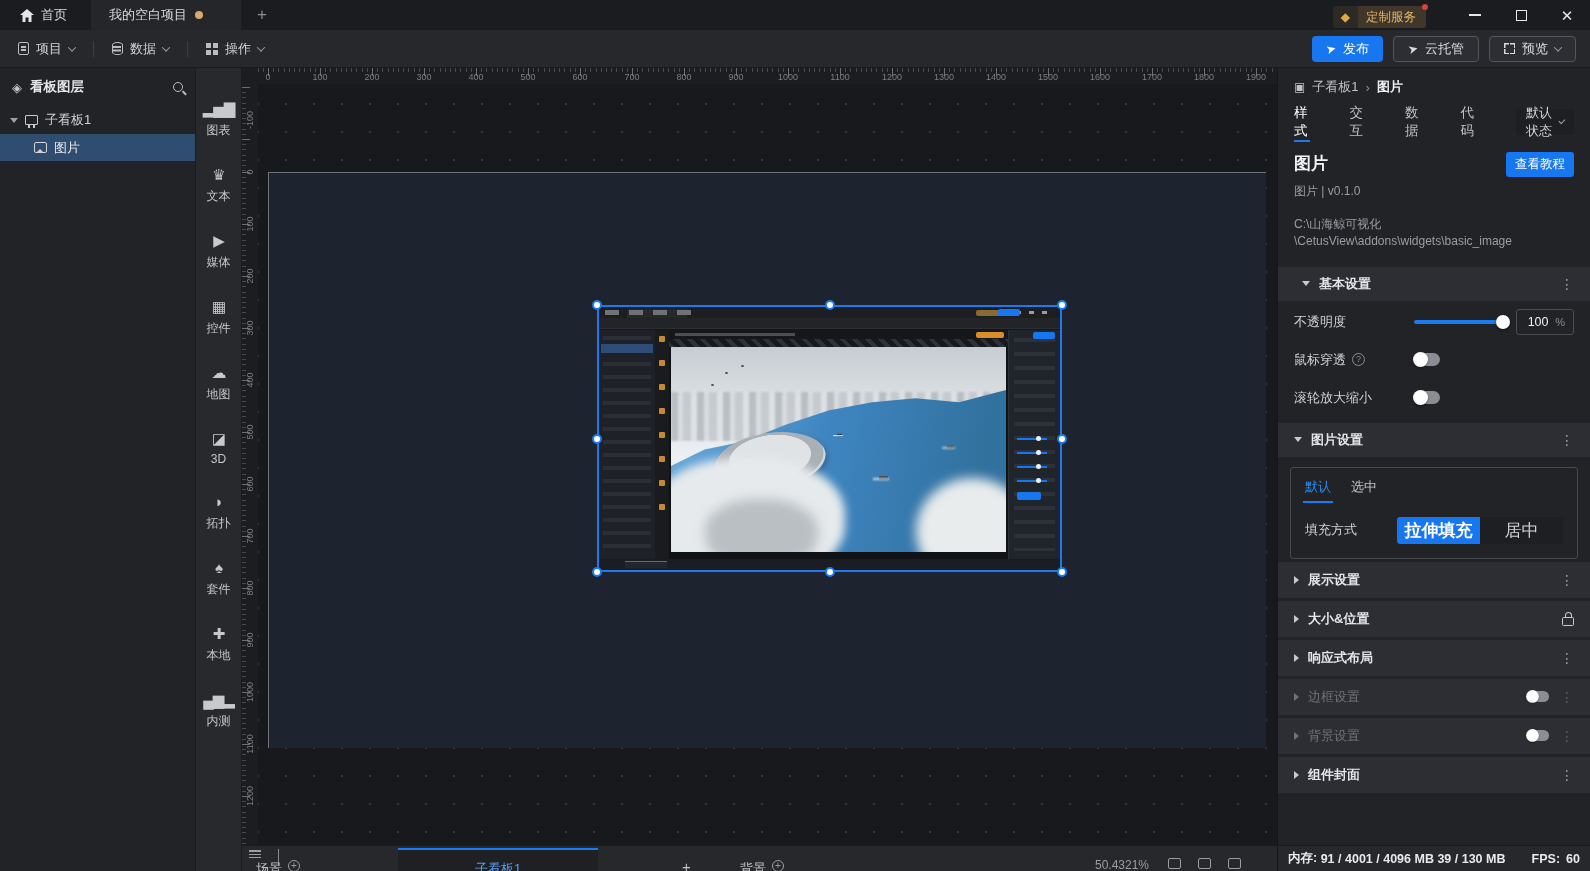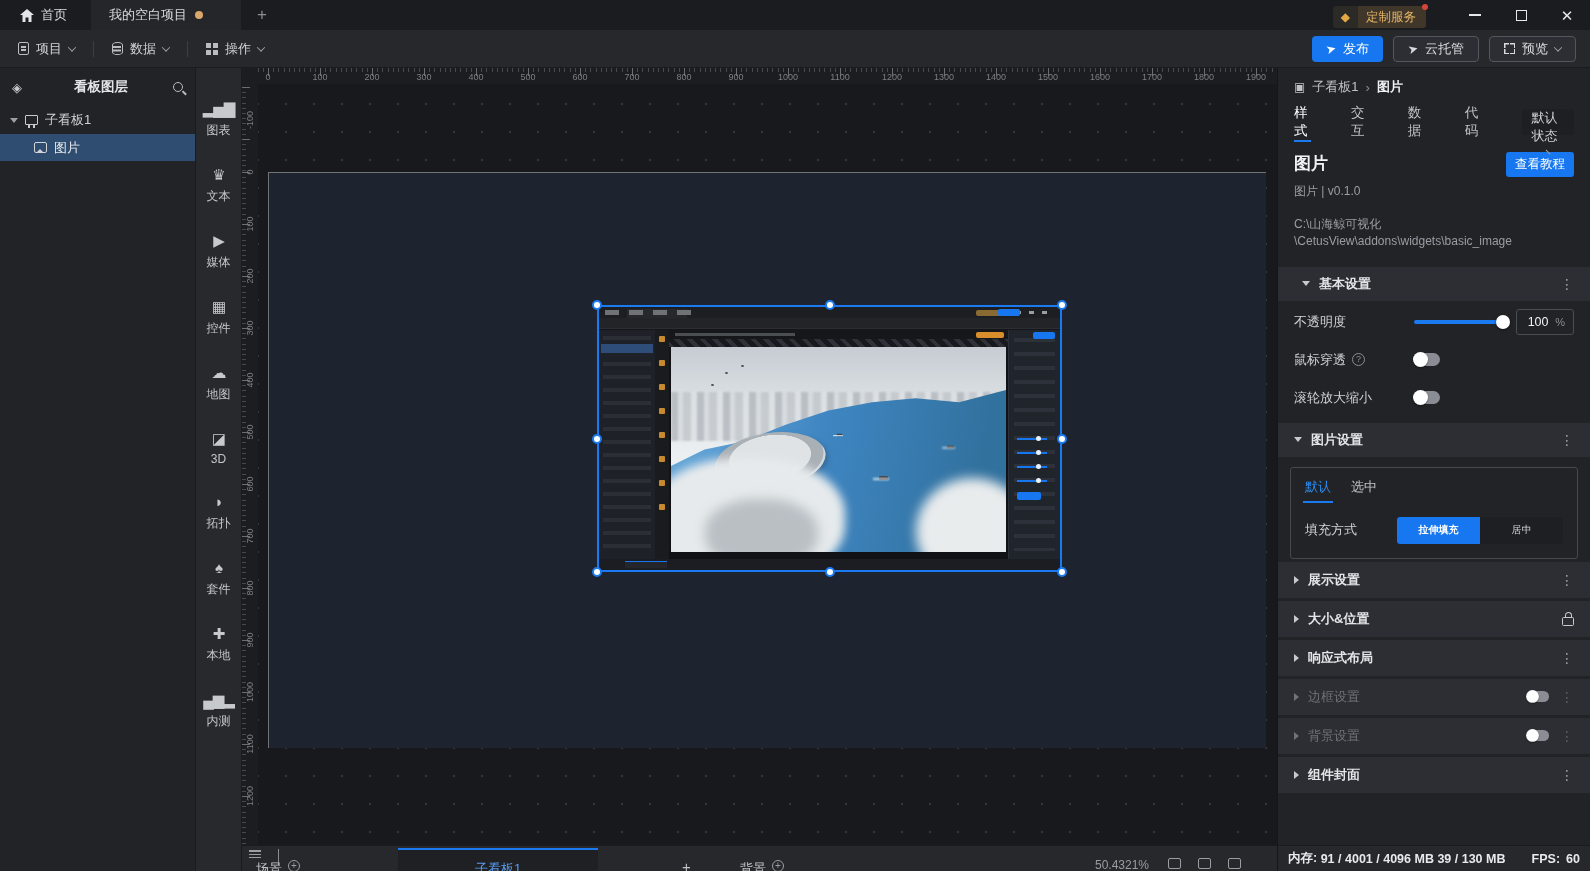--- a/index.html
+++ b/index.html
@@ -56,21 +56,21 @@
       linear-gradient(#d8dadd,#d8dadd) right bottom/5px 1.5px,
       linear-gradient(#d8dadd,#d8dadd) right bottom/1.5px 5px;
     background-repeat:no-repeat; }
 
   
   .main { flex:1; display:flex; min-height:0; }
 
   
   .layers-panel { width:196px; background:#222327; flex:none; border-right:1px solid #1a1b1e; }
   .lp-header { height:38px; display:flex; align-items:center; padding:0 12px; gap:8px; color:#e3e5e8; font-size:13.5px; font-weight:bold; }
-  .lp-title { flex:1;margin-left:44px; }
+  .lp-title { flex:1; }
   .layers-icon { color:#c7cacd; font-size:13px; font-weight:normal; }
   .search-icon { width:10px; height:10px; border:1.5px solid #b9bcc1; border-radius:50%; position:relative; display:inline-block; }
   .search-icon::after { content:""; position:absolute; width:5px; height:1.5px; background:#b9bcc1; transform:rotate(45deg); right:-5px; bottom:-2px; }
   .tree-row { height:28px; display:flex; align-items:center; gap:7px; padding:0 10px; color:#cfd2d6; font-size:13px; }
   .tree-caret { width:0; height:0; border-left:4px solid transparent; border-right:4px solid transparent; border-top:5px solid #9ca0a6; }
   .board-icon { width:13px; height:10px; border:1.5px solid #c7cacd; border-radius:1px; position:relative; }
   .board-icon::after { content:""; position:absolute; left:2px; bottom:-4px; width:1.5px; height:3px; background:#c7cacd; box-shadow:5px 0 0 #c7cacd; }
   .tree-row.selected { background:#2e4d70; height:27px; padding-left:34px; color:#e8eaec; }
   .img-icon { width:13px; height:11px; border:1.5px solid #d2d4d8; border-radius:2px; position:relative; overflow:hidden; }
   .img-icon::after { content:""; position:absolute; left:1px; bottom:-1px; border-left:4px solid transparent; border-right:4px solid transparent; border-bottom:4px solid #d2d4d8; }
@@ -171,21 +171,21 @@
   .inspector { width:313px; background:#222327; flex:none; border-left:1px solid #151618; position:relative; display:flex; flex-direction:column; }
   .insp-scroll { flex:1; overflow:hidden; }
   .breadcrumb { height:30px; display:flex; align-items:center; gap:7px; padding:0 16px; font-size:13px; color:#bfc2c6; margin-top:4px; }
   .bc-icon { font-size:12px; color:#bfc2c6; }
   .bc-current { color:#f0f1f3; font-weight:bold; }
   .bc-sep { color:#8a8d92; }
   .insp-tabs { height:40px; display:flex; align-items:center; padding:0 16px; gap:40px; }
   .itab { font-size:13.5px; color:#bfc2c6; position:relative; height:100%; display:flex; align-items:center; }
   .itab.active { color:#fff; }
   .itab.active::after { content:""; position:absolute; left:0; right:0; bottom:0; height:2px; background:#1a7af0; }
-  .state-select { margin-left:auto; background:#1d1f22; border-radius:3px; height:26px; display:flex; align-items:center; gap:8px; padding:0 10px; color:#d2d4d8; font-size:13px;flex-direction:column; }
+  .state-select { margin-left:auto; background:#1d1f22; border-radius:3px; height:26px; display:flex; align-items:center; gap:8px; padding:0 10px; color:#d2d4d8; font-size:13px; }
   .widget-head { padding:10px 16px 10px; }
   .wh-row { display:flex; align-items:flex-start; }
   .wh-title { font-size:17px; font-weight:bold; color:#f2f3f5; flex:1; }
   .tutorial-btn { background:#1677f0; color:#fff; font-size:12.5px; border-radius:3px; padding:4px 9px; }
   .wh-ver { margin-top:6px; font-size:12px; color:#9a9da3; }
   .wh-path { margin-top:16px; font-size:12px; color:#9a9da3; line-height:1.45; word-break:break-all; }
 
   .sect-head { height:34px; background:#2c2e33; display:flex; align-items:center; padding:0 16px; gap:9px; margin-top:8px; }
   .sect-head.first { margin-top:6px;padding-left:24px; }
   .sect-title { font-size:13px; font-weight:bold; color:#e3e5e8; flex:1; }
@@ -209,21 +209,21 @@
   .inner-box { margin:10px 12px 0; border:1px solid #45484e; border-radius:3px; padding:2px 0 14px; }
   .ib-tabs { display:flex; gap:20px; padding:8px 14px 0; }
   .ib-tab { font-size:13px; color:#bfc2c6; padding-bottom:7px; position:relative; }
   .ib-tab.active { color:#2a8cf4; }
   .ib-tab.active::after { content:""; position:absolute; left:-2px; right:-2px; bottom:0; height:2px; background:#1a7af0; }
   .ib-row { display:flex; align-items:center; padding:0 14px; margin-top:14px; }
   .ib-label { width:92px; font-size:13px; color:#cfd2d6; flex:none; }
   .select-box { flex:1; height:27px; background:#3a3d43; border-radius:3px; display:flex; align-items:center; padding:0 9px; gap:6px; }
   .select-val { flex:1; color:#eef0f2; font-size:12px; white-space:nowrap; overflow:hidden; }
   .seg { flex:1; display:flex; height:27px; border-radius:3px; overflow:hidden; background:#1d1f22; }
-  .seg-opt { flex:1; display:flex; align-items:center; justify-content:center; font-size:10px; color:#cfd2d6; }
+  .seg-opt { flex:1; display:flex; align-items:center; justify-content:center; font-size:17px; color:#cfd2d6; }
   .seg-opt.active { background:#1677f0; color:#fff; font-weight:bold; }
 
   .sect-row { height:36px; background:#2c2e33; display:flex; align-items:center; padding:0 16px; gap:9px; margin-top:3px; }
   .sect-row .sect-title { font-weight:bold; }
   .sect-row.dim .sect-title { color:#6f7277; font-weight:normal; }
   .sect-row.dim .tri-right { border-left-color:#6f7277; }
   .sect-row.dim .kebab { color:#5c5f64; }
   .lock { width:12px; height:9px; border:1.5px solid #c7cacd; border-radius:1.5px; position:relative; margin-top:5px; }
   .lock::before { content:""; position:absolute; left:1.5px; top:-6px; width:5px; height:5px; border:1.5px solid #c7cacd; border-bottom:none; border-radius:4px 4px 0 0; }
 

